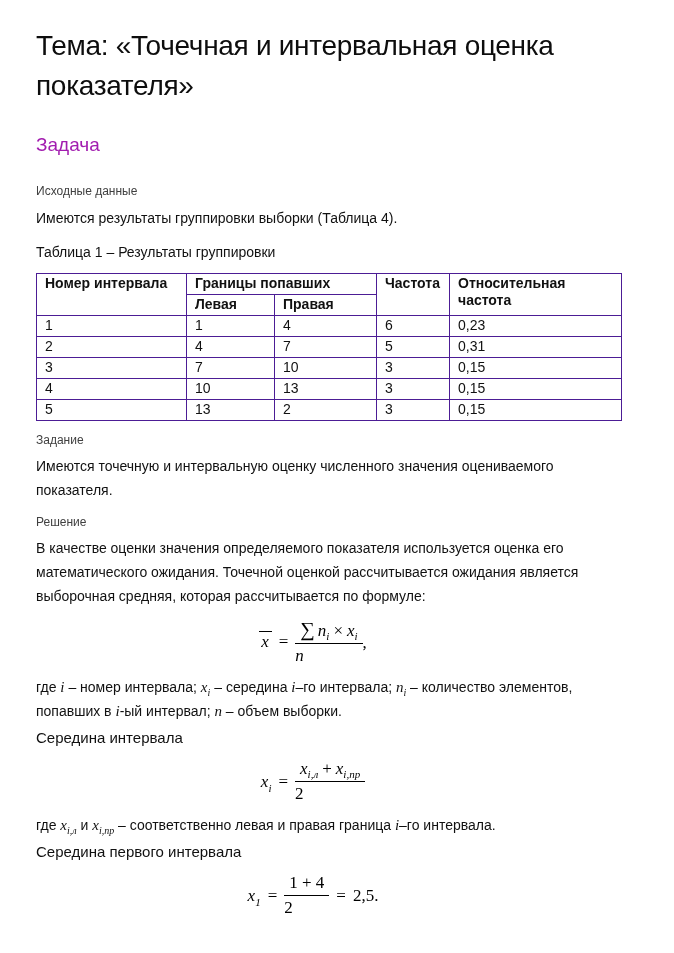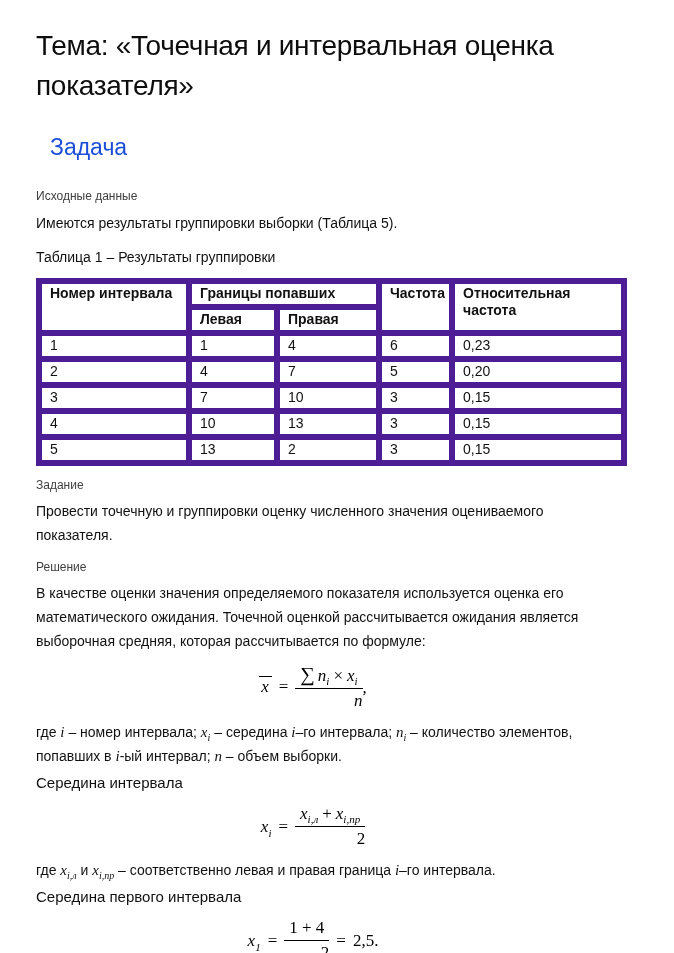--- a/index.html
+++ b/index.html
@@ -13,34 +13,34 @@
     background: #ffffff;
   }
   h1.title {
     margin: 0;
     font-size: 28px;
     line-height: 1.42;
     font-weight: 500;
     letter-spacing: -0.3px;
     color: #0d0d0d;
   }
-  h2.h-task { margin: 28px 14px 0; font-size: 23px; font-weight: 500; color: #1d4ed8; }
+  h2.h-task { margin: 28px 0 0; font-size: 19px; font-weight: 500; color: #a21caf; }
   h3.sub { margin: 28px 0 0; font-size: 12px; font-weight: 400; color: #404040; }
   p.body { margin: 8px 0 0; font-size: 14px; line-height: 24px; }
   p.caption { margin: 12px 0 0; font-size: 14px; line-height: 20px; }
   p.lead { margin: 4px 0 0; font-size: 15px; line-height: 22px; }
 
   table.grid {
     margin-top: 11px;
     border-collapse: collapse;
     table-layout: fixed;
     width: 585px;
   }
   table.grid th, table.grid td {
-    border: 6px solid #4c1d95;
+    border: 1px solid #4c1d95;
     padding: 1px 8px 2px 8px;
     font-size: 14px;
     line-height: 17px;
     text-align: left;
     vertical-align: top;
     overflow: hidden;
   }
   table.grid th { font-weight: 700; }
 
   
@@ -65,21 +65,21 @@
     font-size: 17px;
     color: #000000;
   }
   .formula .fv { font-style: italic; }
   .formula sub.fs { font-style: italic; font-size: 11px; line-height: 0; }
   .formula .op { display: inline-block; margin: 0 7px; }
   .formula .frac {
     display: inline-flex;
     flex-direction: column;
     vertical-align: middle;
-    text-align: right;
+    text-align: left;
     transform: translateY(-2px);
   }
   .formula .num { border-bottom: 1.4px solid #000; padding: 0 5px 2px 5px; white-space: nowrap; }
   .formula .den { padding-top: 2px; }
   .formula .sum { font-style: normal; font-size: 120%; margin-right: 3px; }
   .formula .times { font-style: normal; margin: 0 4px; }
   .formula .xbar {
     display: inline-block;
     border-top: 1.6px solid #000;
     padding: 1px 3px 0 2px;
@@ -91,21 +91,21 @@
 </head>
 <body>
 
 <div class="page">
 
   <h1 class="title">Тема: «Точечная и интервальная оценка показателя»</h1>
 
   <h2 class="h-task">Задача</h2>
 
   <h3 class="sub">Исходные данные</h3>
-  <p class="body">Имеются результаты группировки выборки (Таблица 5).</p>
+  <p class="body">Имеются результаты группировки выборки (Таблица 4).</p>
 
   <p class="caption">Таблица 1 – Результаты группировки</p>
 
   <table class="grid">
     <colgroup>
       <col style="width:150px">
         <col style="width:88px">
         <col style="width:102px">
         <col style="width:73px">
         <col style="width:172px">
@@ -128,21 +128,21 @@
         <td>1</td>
         <td>4</td>
         <td>6</td>
         <td>0,23</td>
       </tr>
       <tr>
         <td>2</td>
         <td>4</td>
         <td>7</td>
         <td>5</td>
-        <td>0,20</td>
+        <td>0,31</td>
       </tr>
       <tr>
         <td>3</td>
         <td>7</td>
         <td>10</td>
         <td>3</td>
         <td>0,15</td>
       </tr>
       <tr>
         <td>4</td>
@@ -155,21 +155,21 @@
         <td>5</td>
         <td>13</td>
         <td>2</td>
         <td>3</td>
         <td>0,15</td>
       </tr>
     </tbody>
   </table>
 
   <h3 class="sub" style="margin-top:12px">Задание</h3>
-  <p class="body" style="margin-top:7px">Провести точечную и группировки оценку численного значения оцениваемого показателя.</p>
+  <p class="body" style="margin-top:7px">Имеются точечную и интервальную оценку численного значения оцениваемого показателя.</p>
 
   <h3 class="sub" style="margin-top:13px">Решение</h3>
   <p class="body" style="margin-top:7px">В качестве оценки значения определяемого показателя используется оценка его математического ожидания. Точечной оценкой рассчитывается ожидания является выборочная средняя, которая рассчитывается по формуле:</p>
 
   <div class="formula"><span class="xbar">x</span><span class="op">=</span><span class="frac">
         <span class="num"><span class="sum">∑</span><span class="fv">n</span><sub class="fs">i</sub><span class="times">×</span><span class="fv">x</span><sub class="fs">i</sub></span>
         <span class="den"><span class="fv">n</span></span>
       </span><span class="punct">,</span></div>
 
   <p class="body" style="margin-top:7px"><span>где </span><span class="mv">i</span><span> – номер интервала; </span><span class="mv">x</span><sub class="ms">i</sub><span> – середина </span><span class="mv">i</span><span>–го интервала; </span><span class="mv">n</span><sub class="ms">i</sub><span> – количество элементов, попавших в </span><span class="mv">i</span><span>-ый интервал; </span><span class="mv">n</span><span> – объем выборки.</span></p>

